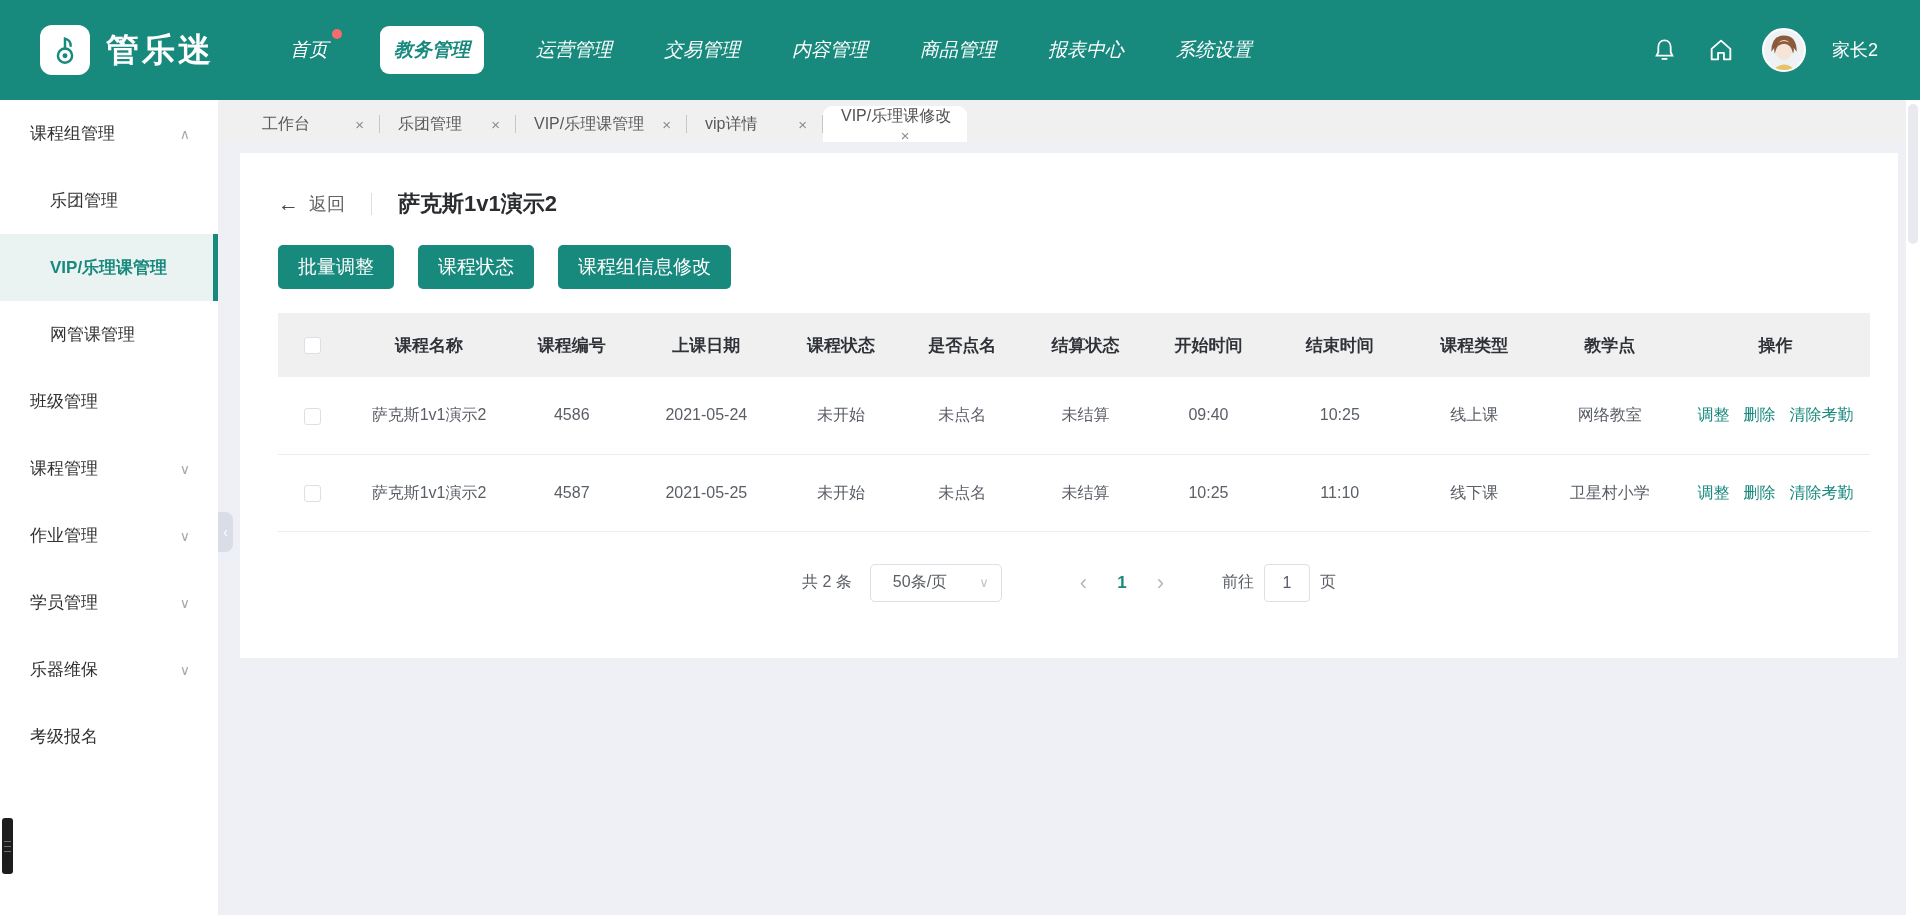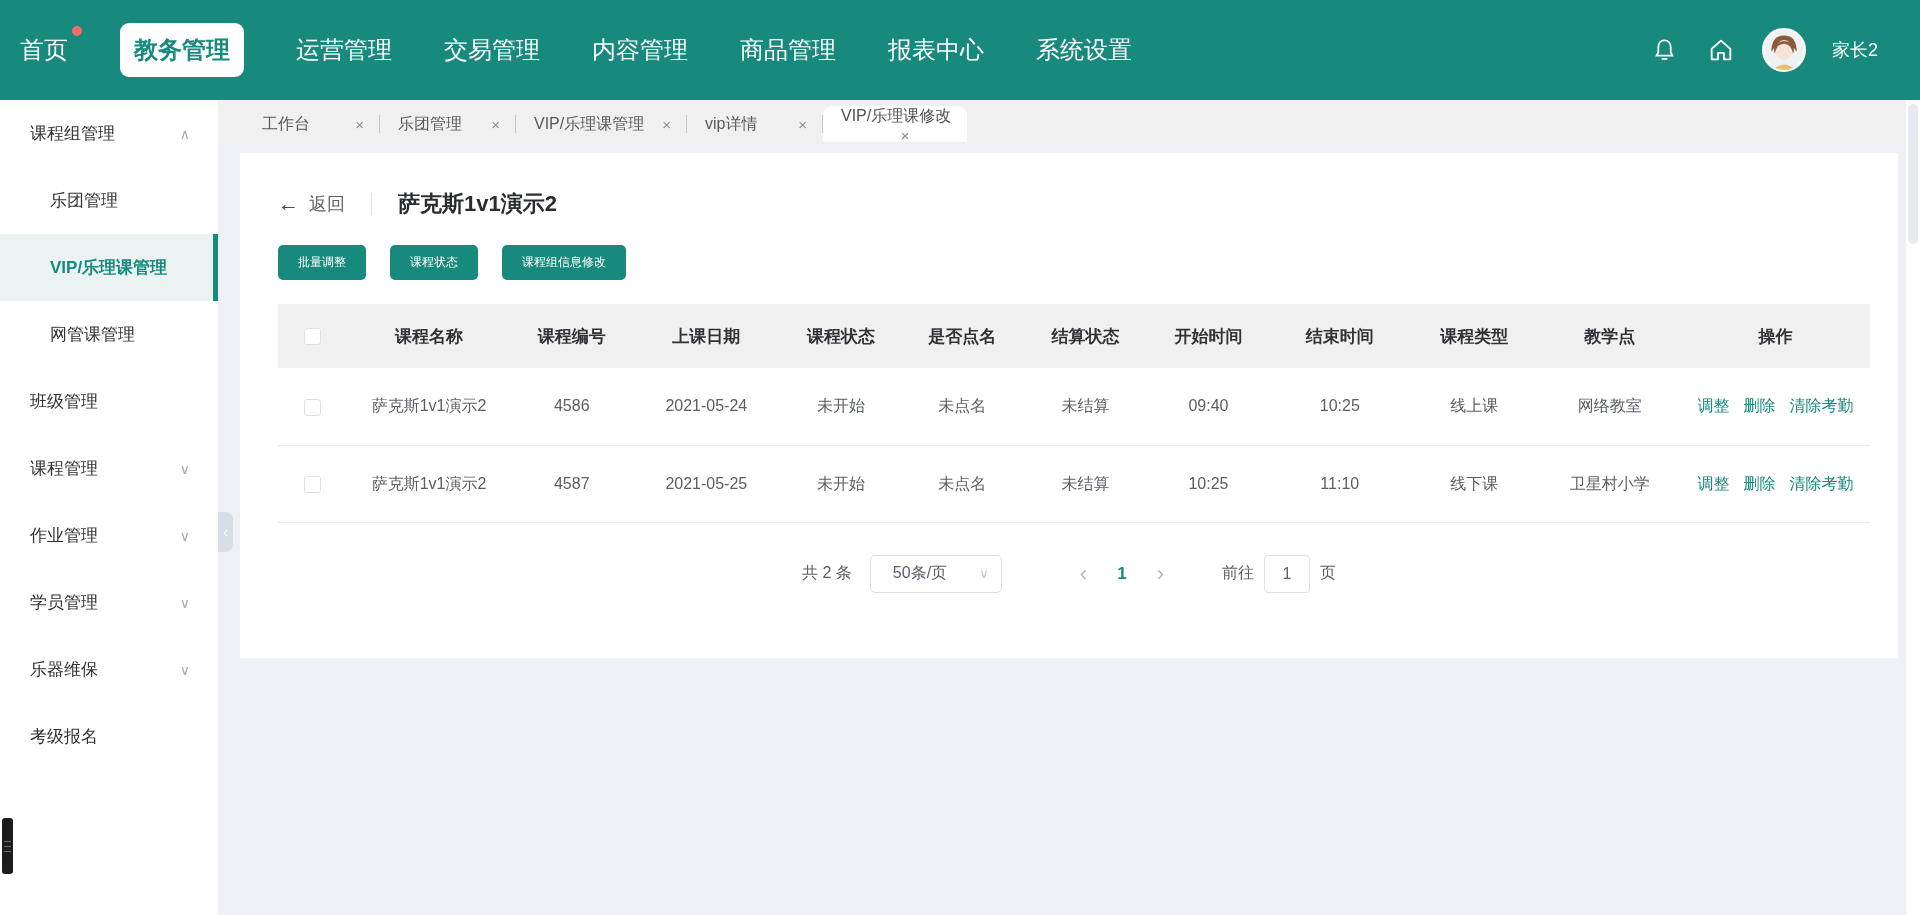--- a/index.html
+++ b/index.html
@@ -8,21 +8,21 @@
   .app { position:relative; width:1920px; height:915px; background:#eef0f5; }
 
   
   .topbar { position:absolute; left:0; top:0; width:1920px; height:100px;
             background:#18897d; display:flex; align-items:center; z-index:5; }
   .logo-wrap { display:flex; align-items:center; margin-left:40px; width:230px; }
   .logo-box { width:50px; height:50px; background:#ffffff; border-radius:12px;
               display:flex; align-items:center; justify-content:center; }
   .brand-name { color:#ffffff; font-size:33px; font-weight:bold; letter-spacing:3px; margin-left:16px; }
   .topnav { display:flex; align-items:center; gap:52px; margin-left:20px; }
-  .nav-item { color:#ffffff; font-size:24px; cursor:pointer; position:relative; white-space:nowrap; }
+  .nav-item { color:#ffffff; font-size:19px; cursor:pointer; position:relative; white-space:nowrap;font-style:italic; }
   .nav-item.active { background:#ffffff; color:#18897d; font-weight:bold;
                      border-radius:9px; padding:11px 14px; }
   .nav-badge { position:absolute; right:-14px; top:-8px; width:10px; height:10px;
                border-radius:50%; background:#f56c6c; }
   .top-right { margin-left:auto; display:flex; align-items:center; gap:26px; margin-right:42px;justify-content:space-between; }
   .top-icon { width:30px; height:30px; display:flex; align-items:center; justify-content:center; cursor:pointer; }
   .avatar { width:44px; height:44px; border-radius:50%; background:#f3f6f6; border:2px solid #ffffff;
             overflow:hidden; display:flex; align-items:center; justify-content:center; }
   .username { color:#ffffff; font-size:18px; }
 
@@ -64,21 +64,21 @@
   .content { position:absolute; left:218px; top:142px; width:1688px; height:773px; }
   .card { position:absolute; left:22px; top:11px; width:1658px; height:505px; background:#ffffff; }
 
   .back-row { display:flex; align-items:center; padding:36px 0 0 38px; }
   .back-link { display:flex; align-items:center; gap:10px; color:#606266; font-size:18px; cursor:pointer; }
   .back-arrow { font-size:21px; color:#484b50; }
   .vdivider { width:1px; height:22px; background:#dcdfe6; margin:0 26px; }
   .page-title { font-size:22px; font-weight:bold; color:#2a2c30; }
 
   .btn-row { display:flex; gap:24px; padding:26px 0 0 38px; }
-  .btn { background:#18897d; color:#ffffff; border:none; font-size:12px;
+  .btn { background:#18897d; color:#ffffff; border:none; font-size:19px;
          padding:9px 20px; border-radius:5px; cursor:pointer;
          font-family:Liberation Serif, serif; }
 
   .tablewrap { margin:24px 28px 0 38px; }
   table { width:100%; border-collapse:collapse; table-layout:fixed; }
   thead th { background:#f0f0f0; font-size:17px; font-weight:bold; color:#2f3338;
              height:64px; text-align:center; }
   tbody td { font-size:16px; color:#5a5e66; height:77px; text-align:center;
              border-bottom:1px solid #ececec; line-height:1.5; }
   col.c-check { width:4.2%; } col.c-name { width:10.0%; } col.c-code { width:7.4%; }
@@ -107,20 +107,30 @@
                 font-family:"Liberation Sans","DejaVu Sans",sans-serif; }
 
   svg { display:block; }
 </style>
 </head>
 <body>
 
 <div class="app">
 
   <header class="topbar">
+    <div class="logo-wrap">
+      <div class="logo-box">
+        <svg width="34" height="34" viewBox="0 0 48 48">
+          <circle cx="24" cy="32" r="10" fill="none" stroke="#18897d" stroke-width="3.5"></circle>
+          <circle cx="24" cy="32" r="3.5" fill="#18897d"></circle>
+          <path d="M24 22 V8 q8 2 8 10" fill="none" stroke="#18897d" stroke-width="3.5" stroke-linecap="round"></path>
+        </svg>
+      </div>
+      <span class="brand-name">管乐迷</span>
+    </div>
 
     <nav class="topnav">
       <span class="nav-item">
         <span>首页</span>
         <span class="nav-badge"></span>
       </span>
       <span class="nav-item active">教务管理</span>
       <span class="nav-item">运营管理</span>
       <span class="nav-item">交易管理</span>
       <span class="nav-item">内容管理</span>

